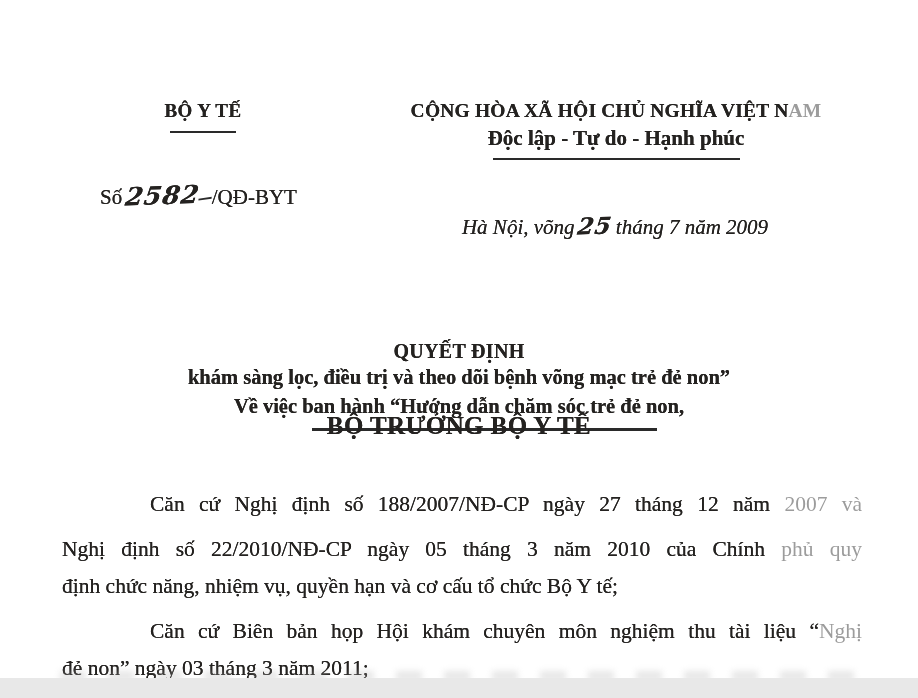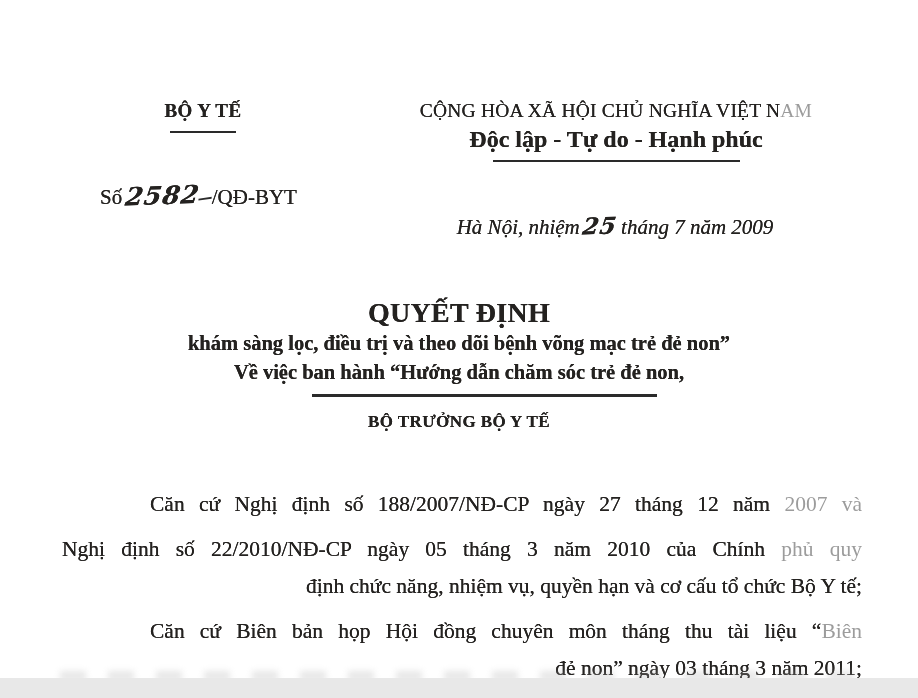--- a/index.html
+++ b/index.html
@@ -32,43 +32,43 @@
   }
   .hand-number{font-size:25px;margin:0 0 0 4px;}
   .hand-number::after{ 
     content:"";display:inline-block;width:13px;height:0;
     border-bottom:2.5px solid #2b2b2b;
     transform:translateY(-3px) rotate(-6deg);
     margin-left:-1px;
   }
   
   .header-right{position:absolute;left:362px;top:100px;width:508px;text-align:center;}
-  .national{font-size:19.5px;font-weight:normal;letter-spacing:.2px;white-space:nowrap;}
+  .national{font-size:19.5px;font-weight:bold;letter-spacing:.2px;white-space:nowrap;}
   .seg.faded, .national .faded{color:var(--faded);text-shadow:none;}
-  .motto{font-size:24px;font-weight:bold;margin-top:4px;}
+  .motto{font-size:21px;font-weight:bold;margin-top:4px;}
   .motto-underline{width:247px;height:2px;background:var(--rule);margin:7px auto 0;}
   .dateline{
     position:absolute;left:415px;top:212px;width:400px;
     text-align:center;font-style:italic;font-size:21px;white-space:nowrap;
   }
   .hand-day{font-size:23px;margin:0 -1px 0 3px;}
   
   .title-block{position:absolute;left:0;top:297px;width:918px;text-align:center;font-weight:bold;}
-  .title-heading{font-size:28px;letter-spacing:.3px;}
+  .title-heading{font-size:20px;letter-spacing:.3px;margin-top:43px;}
   .title-sub{font-size:20.5px;line-height:29px;}
   .title-sub:first-of-type{margin-top:3px;}
   .title-underline{width:345px;height:2.5px;background:var(--rule);margin:7px 0 0 312px;}
   .authority{
     position:absolute;left:0;top:412px;width:918px;
-    text-align:center;font-weight:bold;font-size:17px;letter-spacing:.4px;
+    text-align:center;font-weight:bold;font-size:25px;letter-spacing:.4px;
   }
   
   .body-text{position:absolute;left:62px;top:478px;width:800px;font-size:21.5px;line-height:37px;}
   .paragraph{margin:0 0 8px 0;}
-  .line{white-space:normal;text-align:right;}
+  .line{white-space:normal;}
   .line.justify{text-align:justify;text-align-last:justify;margin-top:8px;}
   .line.indent{text-indent:88px;}
   
   .bottom-peek{
     position:absolute;left:60px;bottom:-3px;width:800px;height:10px;
     background:repeating-linear-gradient(90deg,#aaa 0 26px,transparent 26px 48px);
     filter:blur(3px);opacity:.28;
   }
 </style>
 </head>
@@ -82,37 +82,37 @@
   </div>
 
   <div class="doc-number"><span>Số</span><span class="handwritten hand-number">2582</span><span>/QĐ-BYT</span></div>
 
   <div class="header-right">
     <div class="national"><span>CỘNG HÒA XÃ HỘI CHỦ NGHĨA VIỆT N</span><span class="faded">AM</span></div>
     <div class="motto">Độc lập - Tự do - Hạnh phúc</div>
     <div class="motto-underline"></div>
   </div>
 
-  <div class="dateline"><span>Hà Nội, nhiệm</span><span class="handwritten hand-day">25</span>&nbsp;<span>tháng 7 năm 2009</span></div>
+  <div class="dateline"><span>Hà Nội, võng</span><span class="handwritten hand-day">25</span>&nbsp;<span>tháng 7 năm 2009</span></div>
 
   <div class="title-block">
     <div class="title-heading">QUYẾT ĐỊNH</div>
     <div class="title-sub">khám sàng lọc, điều trị và theo dõi bệnh võng mạc trẻ đẻ non”</div>
     <div class="title-sub">Về việc ban hành “Hướng dẫn chăm sóc trẻ đẻ non,</div>
     <div class="title-underline"></div>
   </div>
 
   <div class="authority">BỘ TRƯỞNG BỘ Y TẾ</div>
 
   <div class="body-text">
       <div class="paragraph">
         <div class="line justify indent"><span class="seg">Căn cứ Nghị định số 188/2007/NĐ-CP ngày 27 tháng 12 năm</span> <span class="seg faded">2007 và</span></div>
         <div class="line justify"><span class="seg">Nghị định số 22/2010/NĐ-CP ngày 05 tháng 3 năm 2010 của Chính</span> <span class="seg faded">phủ quy</span></div>
         <div class="line"><span class="seg">định chức năng, nhiệm vụ, quyền hạn và cơ cấu tổ chức Bộ Y tế;</span></div>
       </div>
       <div class="paragraph">
-        <div class="line justify indent"><span class="seg">Căn cứ Biên bản họp Hội đồng chuyên môn tháng thu tài liệu</span> <span class="seg">“</span><span class="seg faded">Biên</span></div>
+        <div class="line justify indent"><span class="seg">Căn cứ Biên bản họp Hội khám chuyên môn nghiệm thu tài liệu</span> <span class="seg">“</span><span class="seg faded">Nghị</span></div>
         <div class="line"><span class="seg">đẻ non” ngày 03 tháng 3 năm 2011;</span></div>
       </div>
     </div>
 
   <div class="bottom-peek"></div>
 </div>
 
 </body></html>

